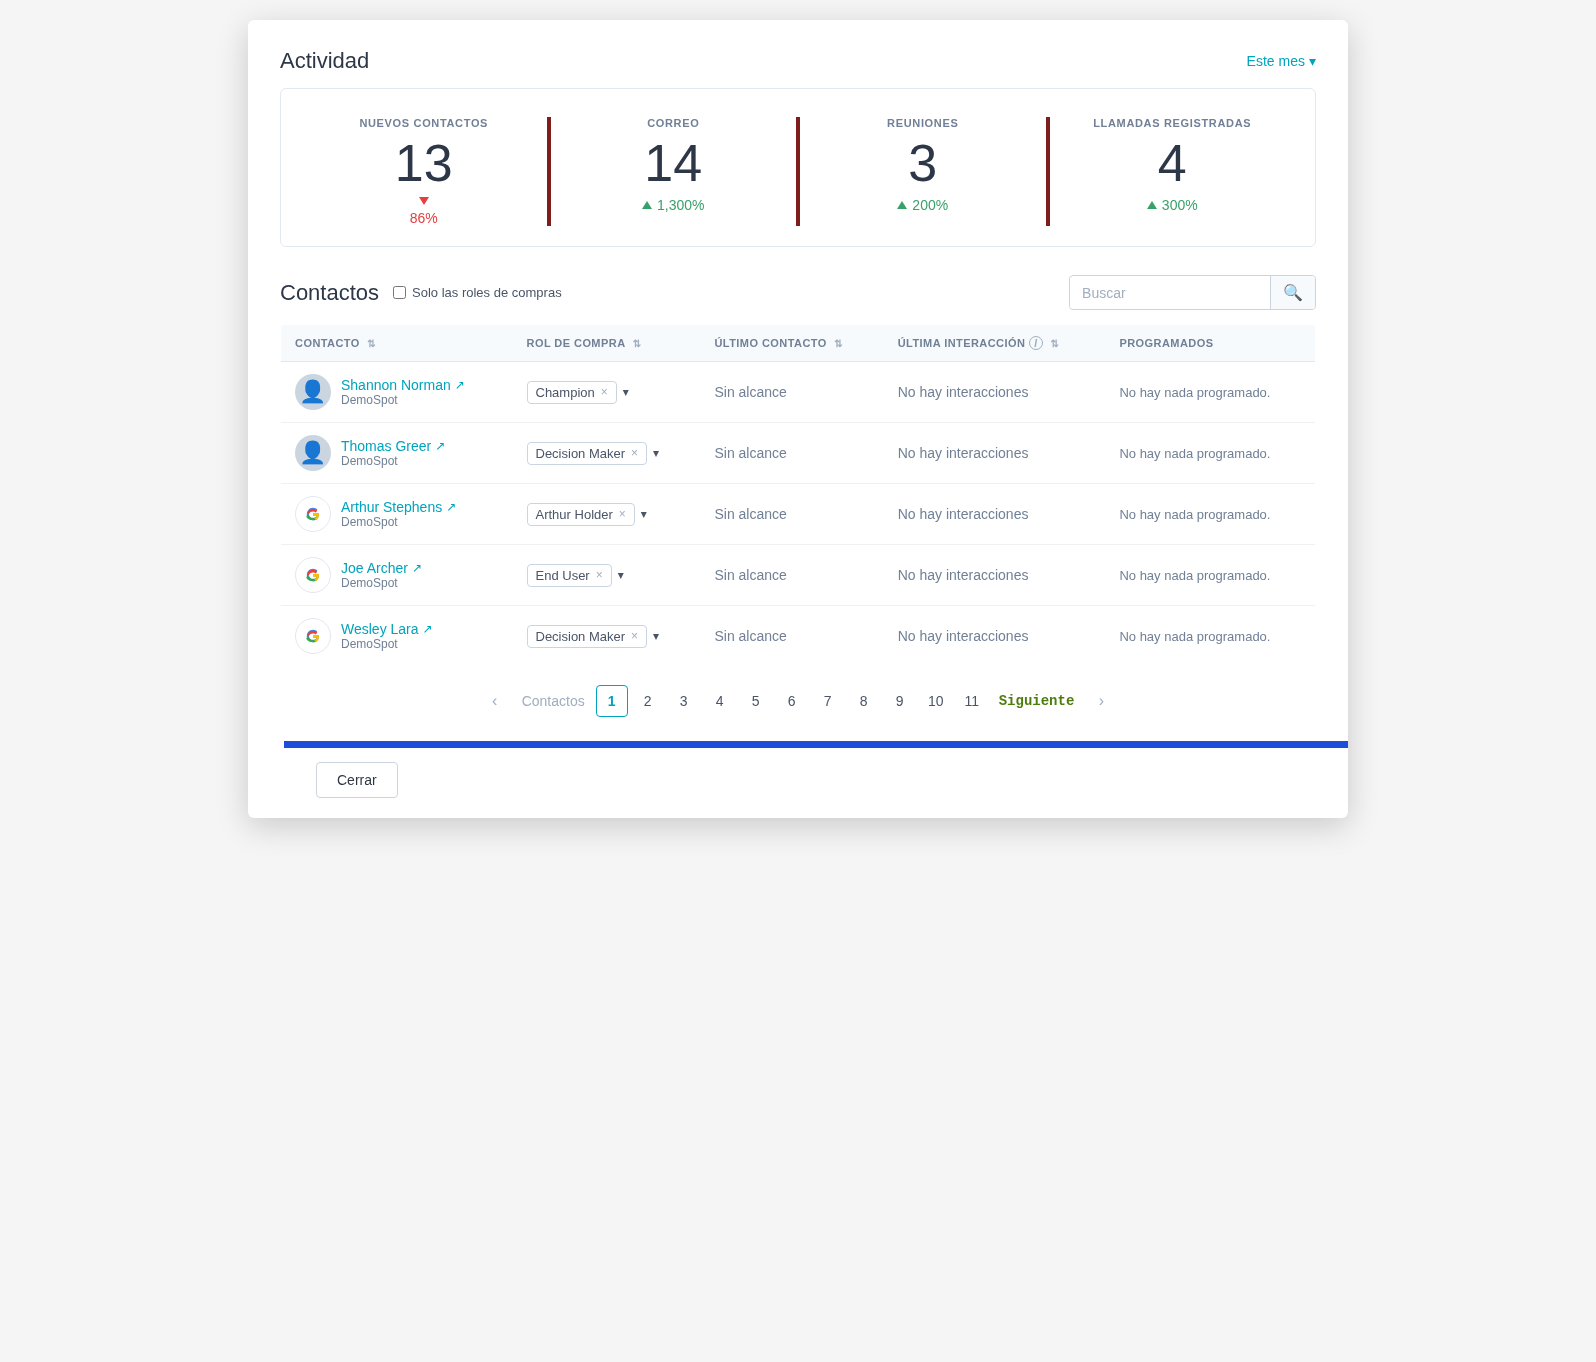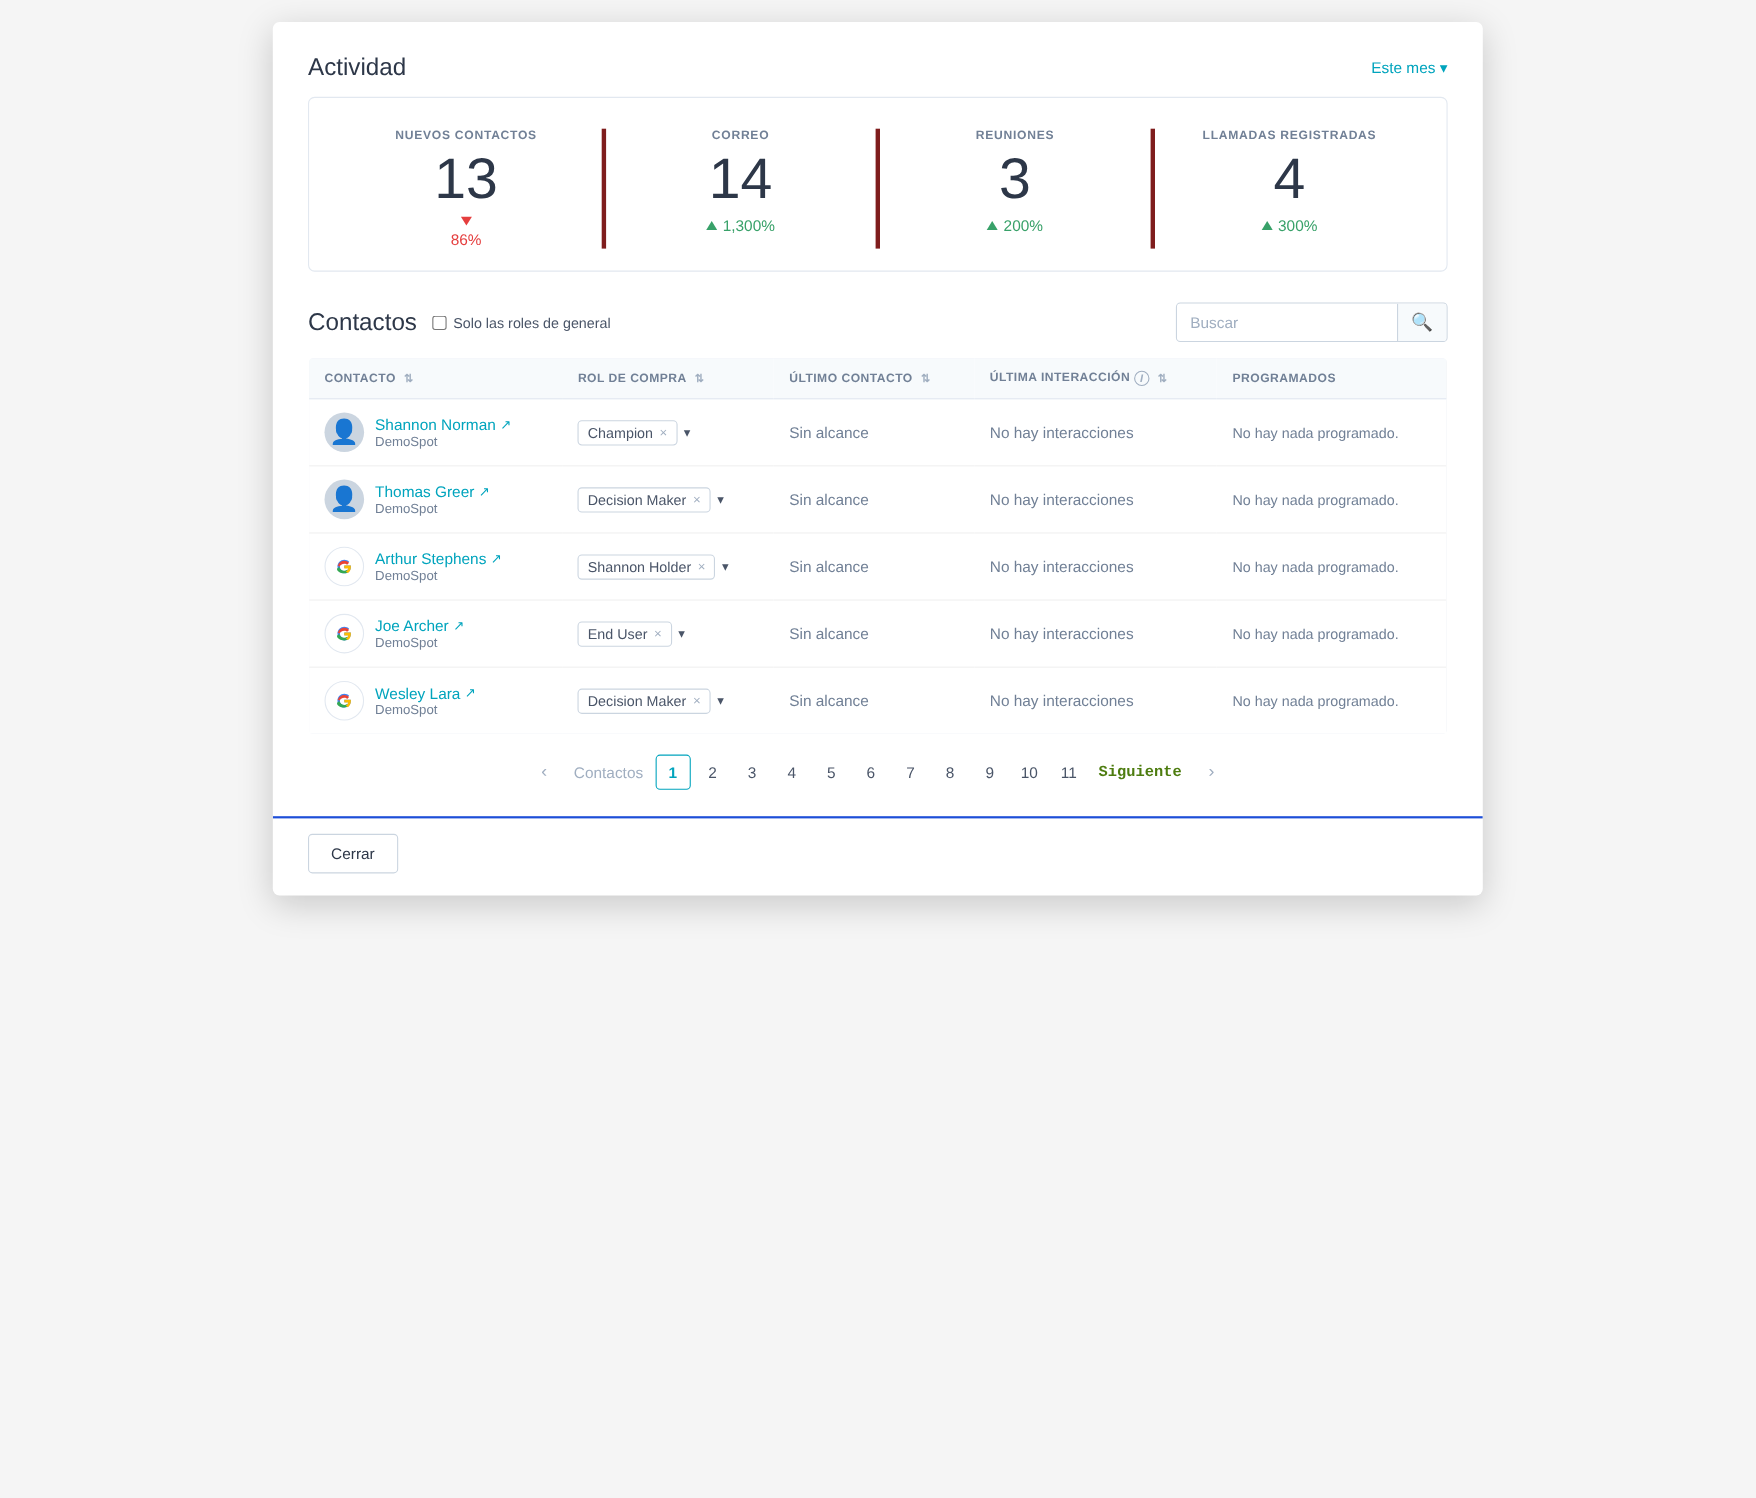--- a/index.html
+++ b/index.html
@@ -307,21 +307,22 @@
     }
     .page-btn.next-label {
       color: #4d7c0f;
       font-size: 14px;
       font-weight: 600;
       font-family: Liberation Mono, monospace;
     }
     
     .modal-footer {
       padding: 14px 32px 20px;
-      border-top: 2px solid #1d4ed8;
+      border-top: 7px solid #1d4ed8;
+      margin-left: 36px;
     }
     .cerrar-btn {
       padding: 9px 20px;
       border: 1px solid #cbd5e0;
       background: #fff;
       border-radius: 4px;
       font-size: 14px;
       cursor: pointer;
       color: #2d3748;
     }
@@ -397,21 +398,21 @@
     </div>
   </div>
         </div>
     </div>
 
     <div class="contacts-header">
       <div class="contacts-left">
         <span class="contacts-title">Contactos</span>
         <label class="checkbox-label">
           <input type="checkbox" style="">
-          <span>Solo las roles de general</span>
+          <span>Solo las roles de compras</span>
         </label>
       </div>
       <div class="search-box">
         <input class="search-input" type="text" placeholder="Buscar" style="">
         <button class="search-btn">
           <span>🔍</span>
         </button>
       </div>
     </div>
 
@@ -525,21 +526,21 @@
             Arthur Stephens
             <span style="font-size:12px;">↗</span>
           </div>
           <div class="contact-company">DemoSpot</div>
         </div>
       </div>
     </td>
     <td>
       <div class="role-cell">
         <span class="role-badge">
-          <span>Shannon Holder</span>
+          <span>Arthur Holder</span>
           <span class="role-x">×</span>
         </span>
         <span class="role-dropdown">▾</span>
       </div>
     </td>
     <td>
       <span class="no-contact">Sin alcance</span>
     </td>
     <td>
       <span class="no-contact">No hay interacciones</span>

